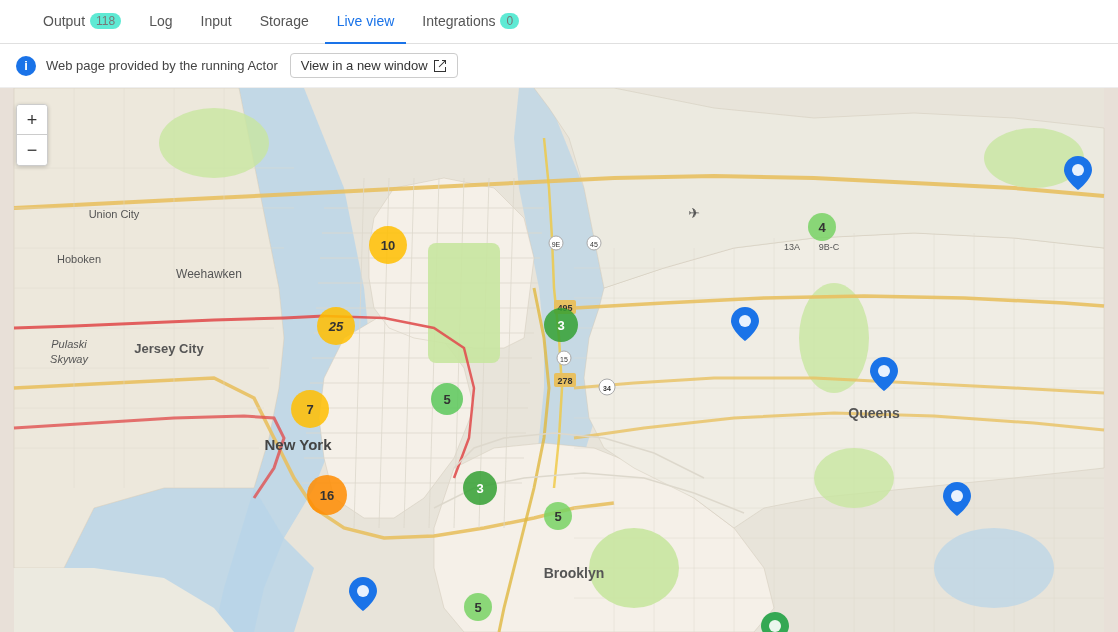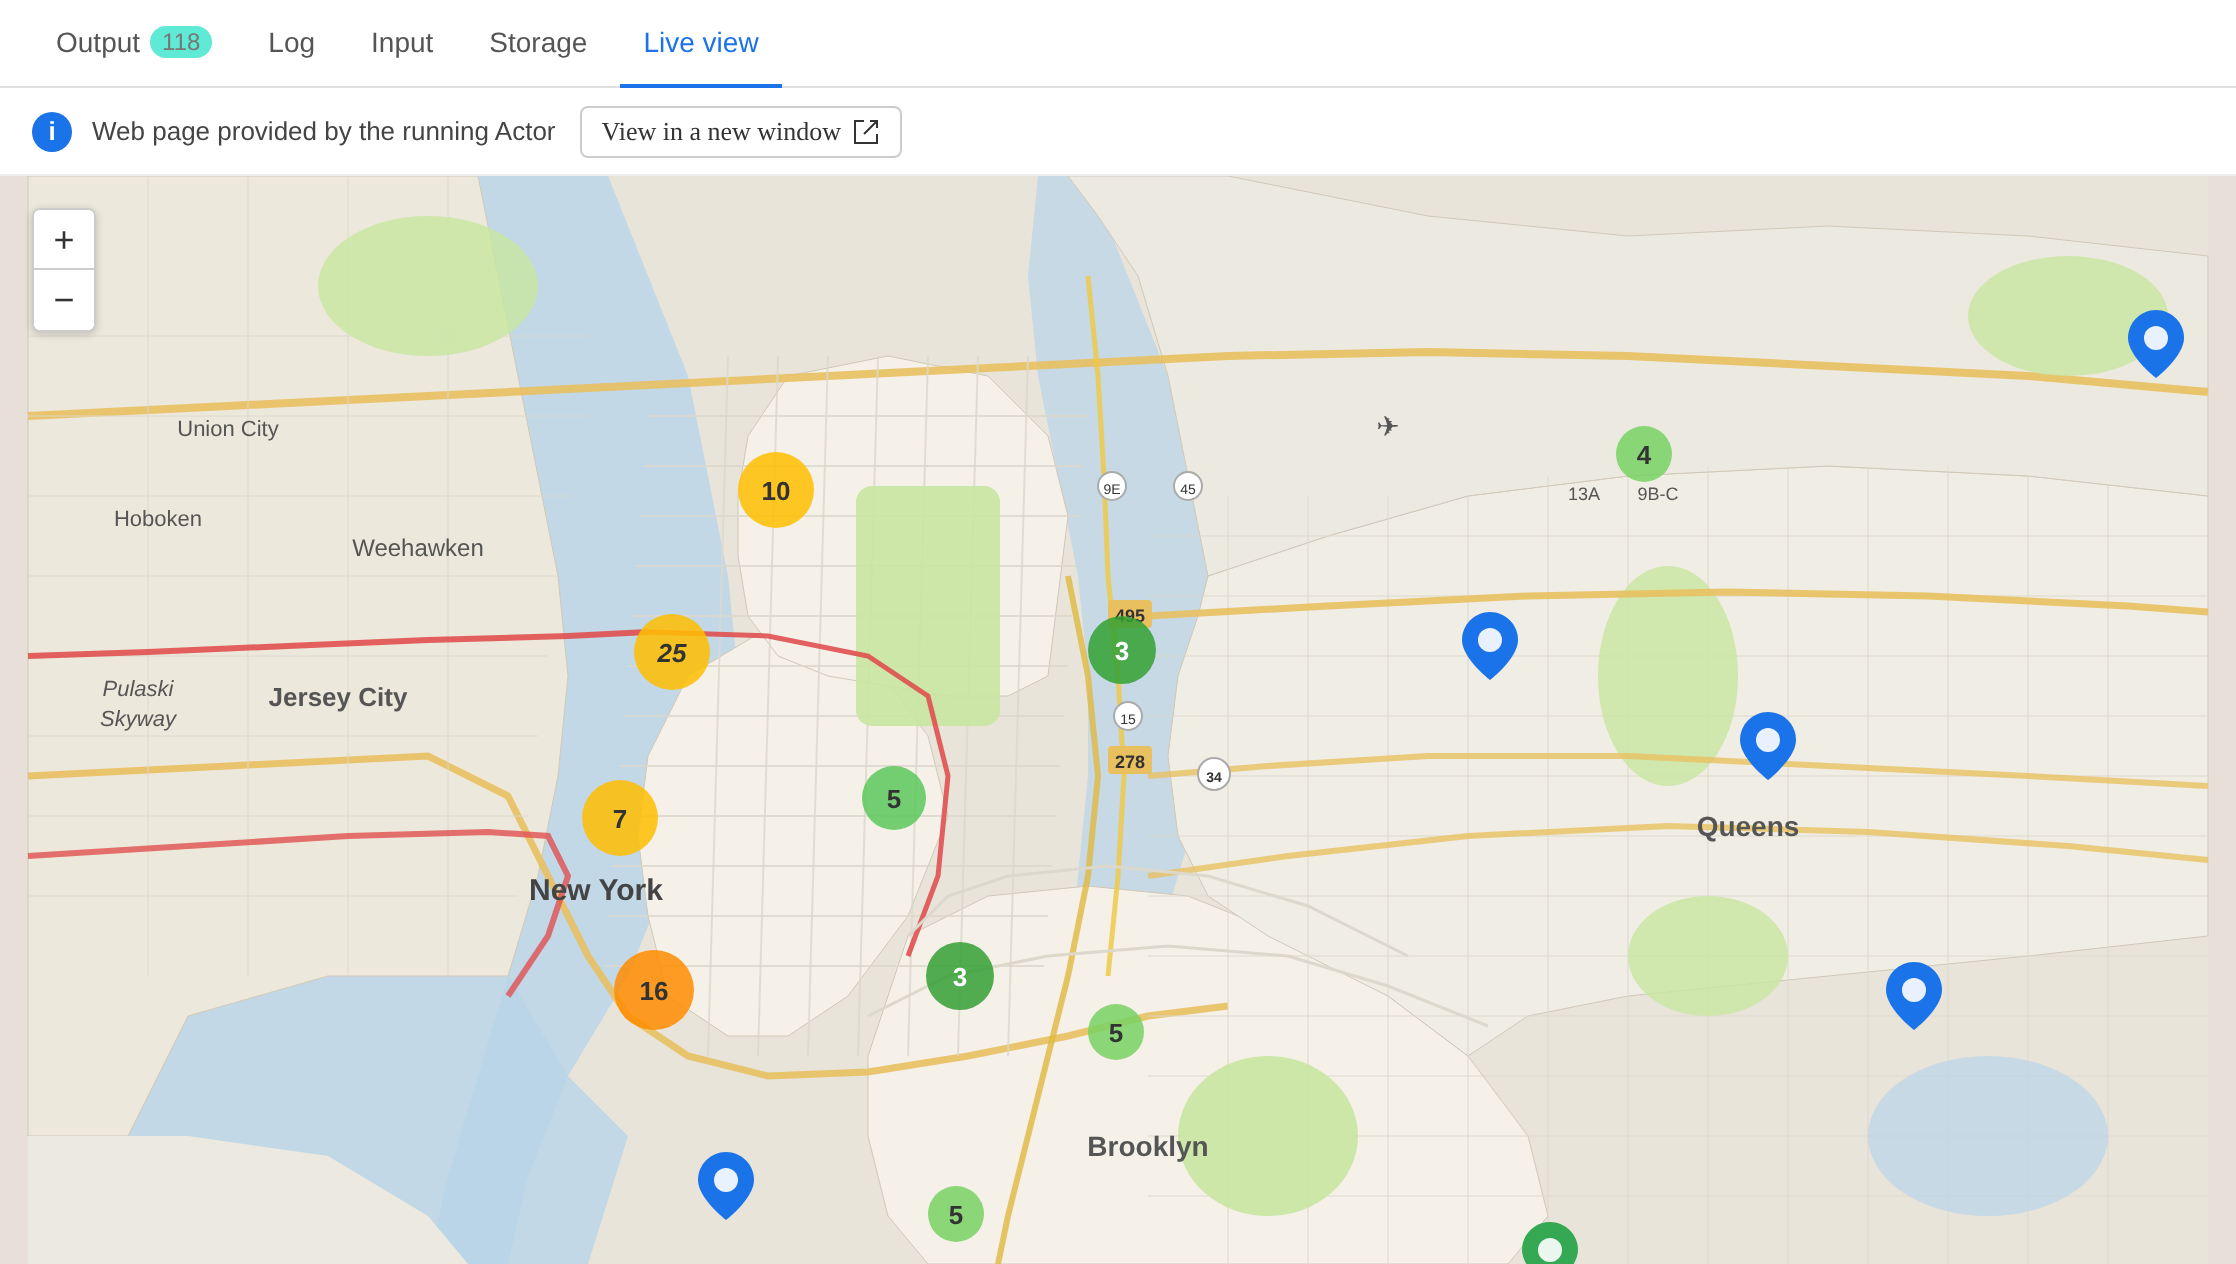--- a/index.html
+++ b/index.html
@@ -3,21 +3,21 @@
   <meta charset="utf-8">
   <style>
     * { box-sizing: border-box; margin: 0; padding: 0; }
     body { font-family: -apple-system, BlinkMacSystemFont, 'Segoe UI', sans-serif; background: #fff; width: 1118px; height: 632px; overflow: hidden; }
 
     
     .tab-bar {
       display: flex;
       align-items: center;
       border-bottom: 1px solid #e0e0e0;
-      padding: 0 16px;
+      padding: 0 31px;
       height: 44px;
       background: #fff;
     }
     .tab {
       padding: 0 12px;
       height: 44px;
       display: flex;
       align-items: center;
       cursor: pointer;
       font-size: 14px;
@@ -72,21 +72,20 @@
       display: flex;
       align-items: center;
       gap: 5px;
       padding: 4px 10px;
       border: 1px solid #ccc;
       border-radius: 4px;
       font-size: 13px;
       color: #333;
       cursor: pointer;
       background: #fff;
-      font-family: Liberation Serif, serif;
     }
 
     
     .map-container {
       width: 100%;
       height: calc(632px - 44px - 44px);
       position: relative;
       overflow: hidden;
       background: #e8e0d8;
     }
@@ -173,20 +172,24 @@
       <span>Log</span>
     </div>
     <div class="tab">
       <span>Input</span>
     </div>
     <div class="tab">
       <span>Storage</span>
     </div>
     <div class="tab active">
       <span>Live view</span>
+    </div>
+    <div class="tab">
+      <span>Integrations</span>
+      <span class="badge">0</span>
     </div>
   </div>
 
 <div class="info-bar">
   <div class="info-icon">i</div>
   <span class="info-text">Web page provided by the running Actor</span>
   <button class="new-window-btn">
     <span>View in a new window</span>
     <svg width="14" height="14" viewBox="0 0 14 14" fill="none">
       <path d="M2 2h4V1H1v12h12V8h-1v4H2V2zm7-1v1h2.29L5.64 7.64l.72.72L12 2.71V5h1V1H9z" fill="#333"></path>

